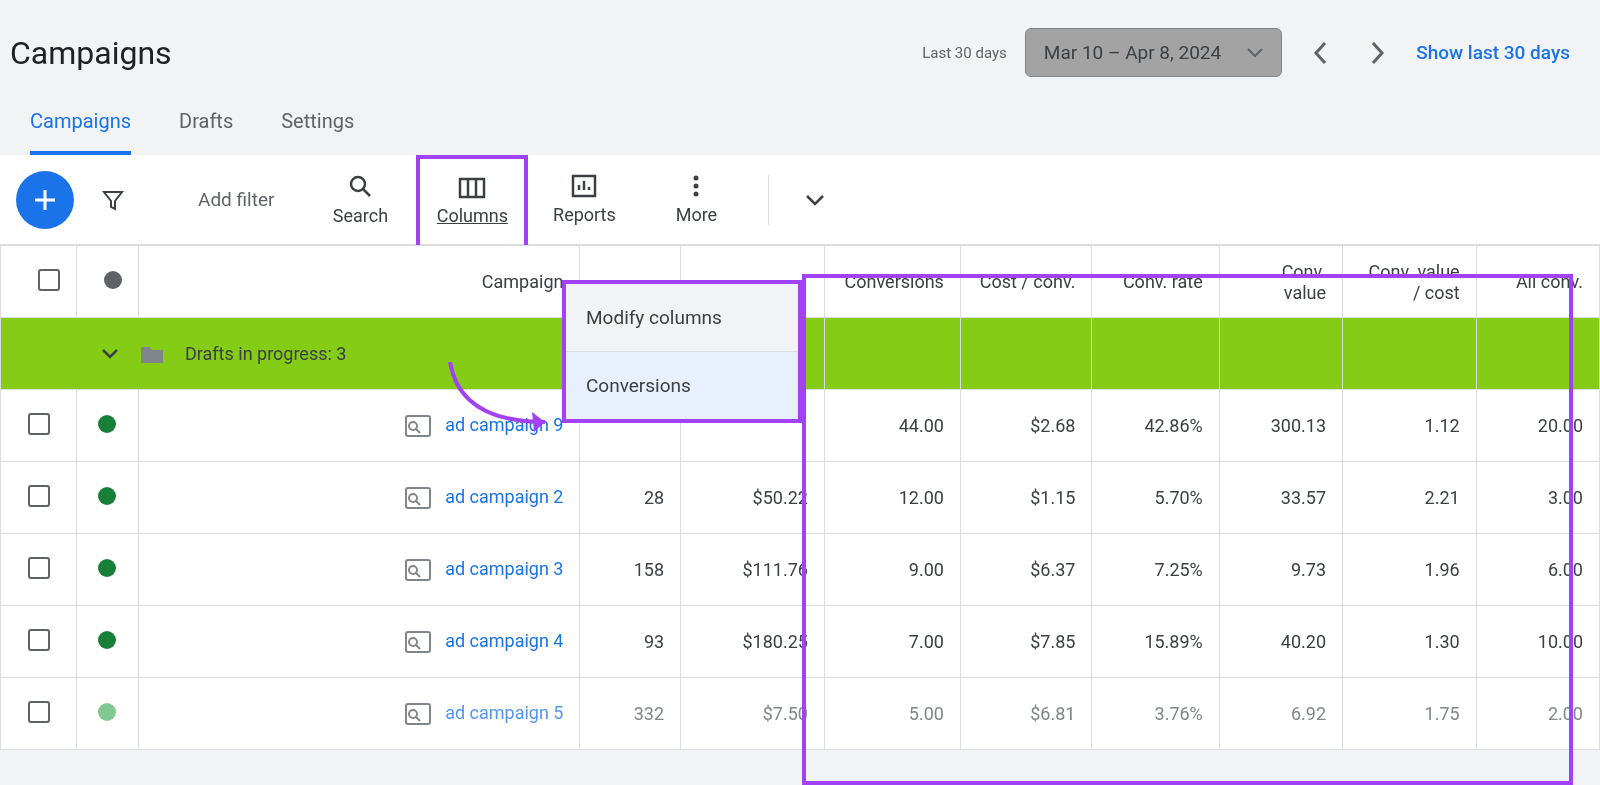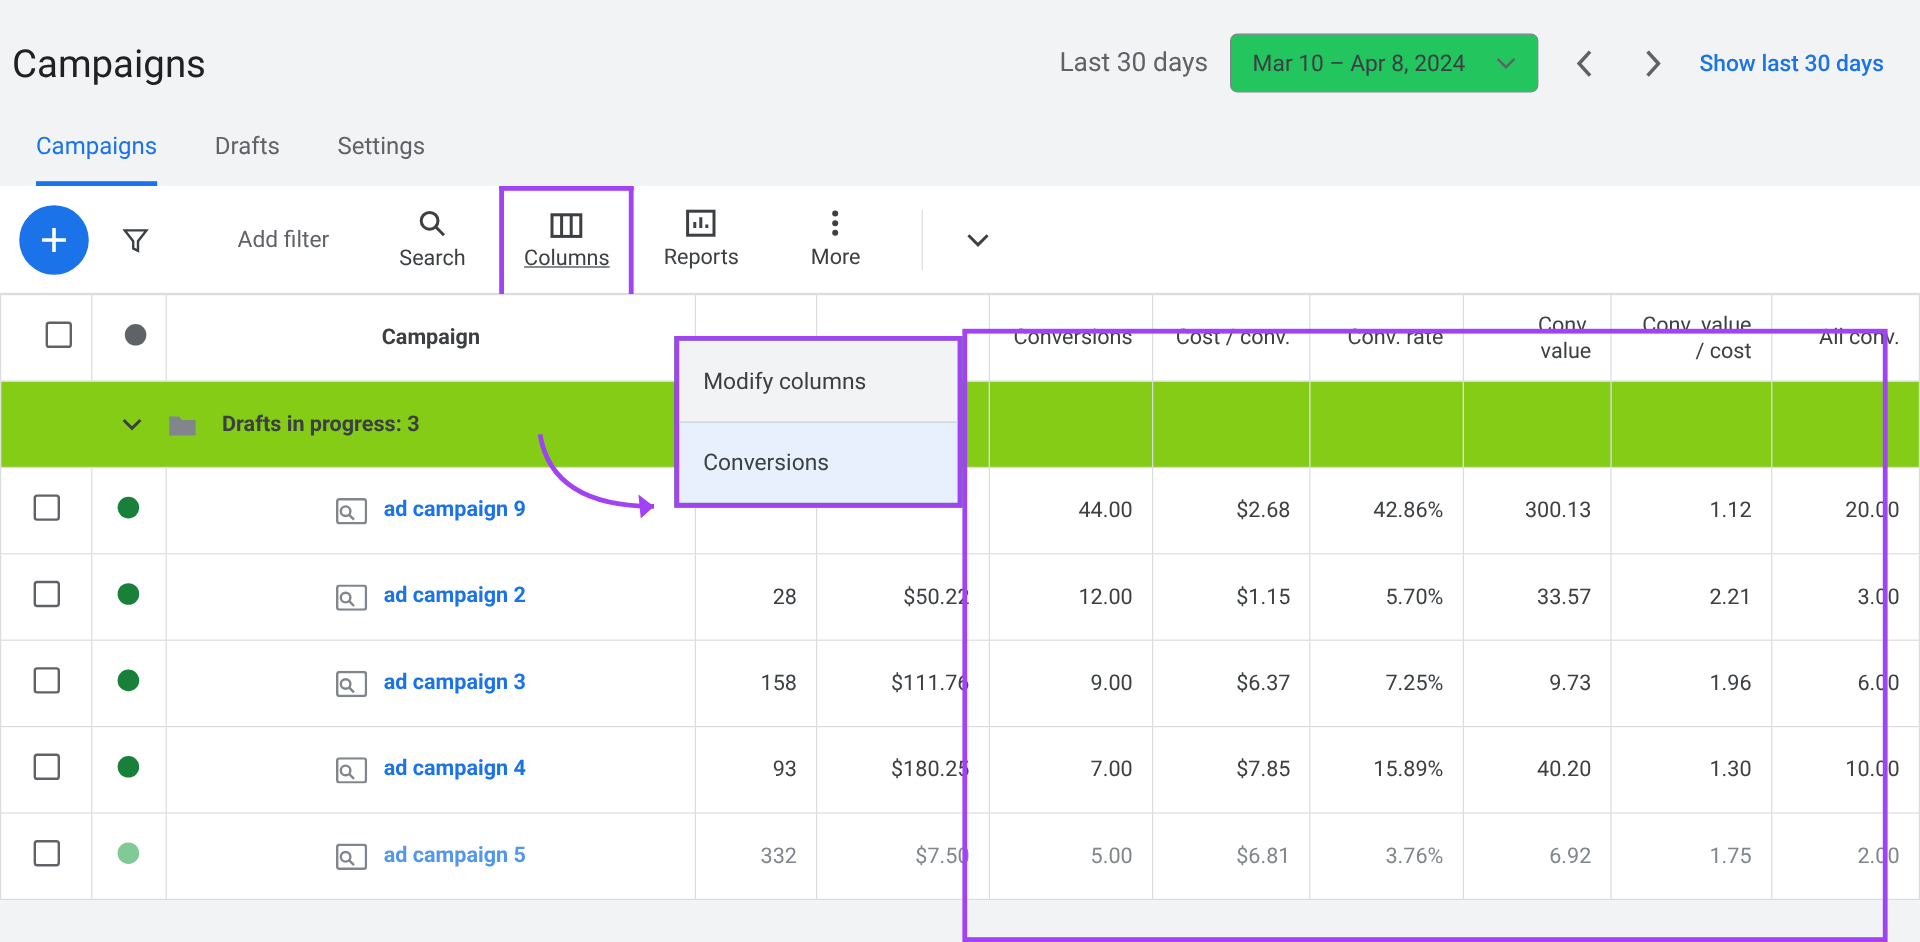--- a/index.html
+++ b/index.html
@@ -6,25 +6,25 @@
   body { background: #f1f3f4; width: 1600px; height: 785px; overflow: hidden; position: relative; }
 
   .header {
     padding: 28px 30px 0 16px;
     display: flex;
     align-items: center;
     justify-content: space-between;
   }
   .page-title { font-size: 32px; font-weight: 400; color: #202124; margin-left: -6px; }
   .date-controls { display: flex; align-items: center; gap: 18px; }
-  .date-label { font-size: 22px; color: #5f6368; }
+  .date-label { font-size: 15px; color: #5f6368; }
   .date-picker {
     border: 1px solid #80868b; border-radius: 6px; padding: 12px 18px;
     display: flex; align-items: center; gap: 26px; font-size: 19px; color: #3c4043; cursor: pointer;
-    background: #22c55e;
+    background: #a3a3a3;
   }
   .nav-arrow { width: 40px; height: 40px; display:flex; align-items:center; justify-content:center; cursor:pointer; }
   .show-last { color: #1a73e8; font-size: 19px; cursor: pointer; font-weight: 500; }
 
   .tabs { display: flex; gap: 48px; padding: 32px 30px 0 30px; }
   .tab { font-size: 20px; color: #5f6368; padding-bottom: 18px; cursor: pointer; }
   .tab.active { color: #1a73e8; border-bottom: 4px solid #1a73e8; }
 
   .toolbar {
     background: #fff; display: flex; align-items: center; padding: 0 12px;
@@ -38,21 +38,21 @@
   .add-filter { font-size: 19px; color:#5f6368; padding: 0 30px 0 60px; cursor:pointer; }
   .tool-btn { display:flex; flex-direction:column; align-items:center; justify-content:center; width:112px; height:90px; cursor:pointer; color:#3c4043; }
   .tool-btn .lbl { font-size: 18px; margin-top: 6px; color:#3c4043; }
   .tool-divider { width:1px; height:50px; background:#dadce0; margin: 0 16px; }
   .columns-highlight { border: 4px solid #a142f4; border-bottom: none; text-decoration: underline; }
   .chevron-more { width:60px; display:flex; align-items:center; justify-content:center; cursor:pointer; }
 
   .table { background:#fff; width:100%; border-collapse: collapse; position:relative; }
   .table th, .table td { border: 1px solid #dadce0; text-align:right; font-size: 18px; padding: 0 16px; height: 72px; color:#3c4043; font-weight:400; }
   .table th { font-weight:400; color:#3c4043; }
-  .table .left { text-align:center;font-weight:bold; }
+  .table .left { text-align:right; }
   .col-check { width: 74px; text-align:center; }
   .col-dot { width: 60px; text-align:center; }
   .col-campaign { width: 430px; }
   .col-num1 { width: 98px; }
   .col-num2 { width: 140px; }
   .col-conv { width: 128px; }
   .col-costconv { width: 128px; }
   .col-convrate { width: 124px; margin-top: 28px; }
   .col-convval { width: 120px; }
   .col-convvalcost { width: 130px; }

